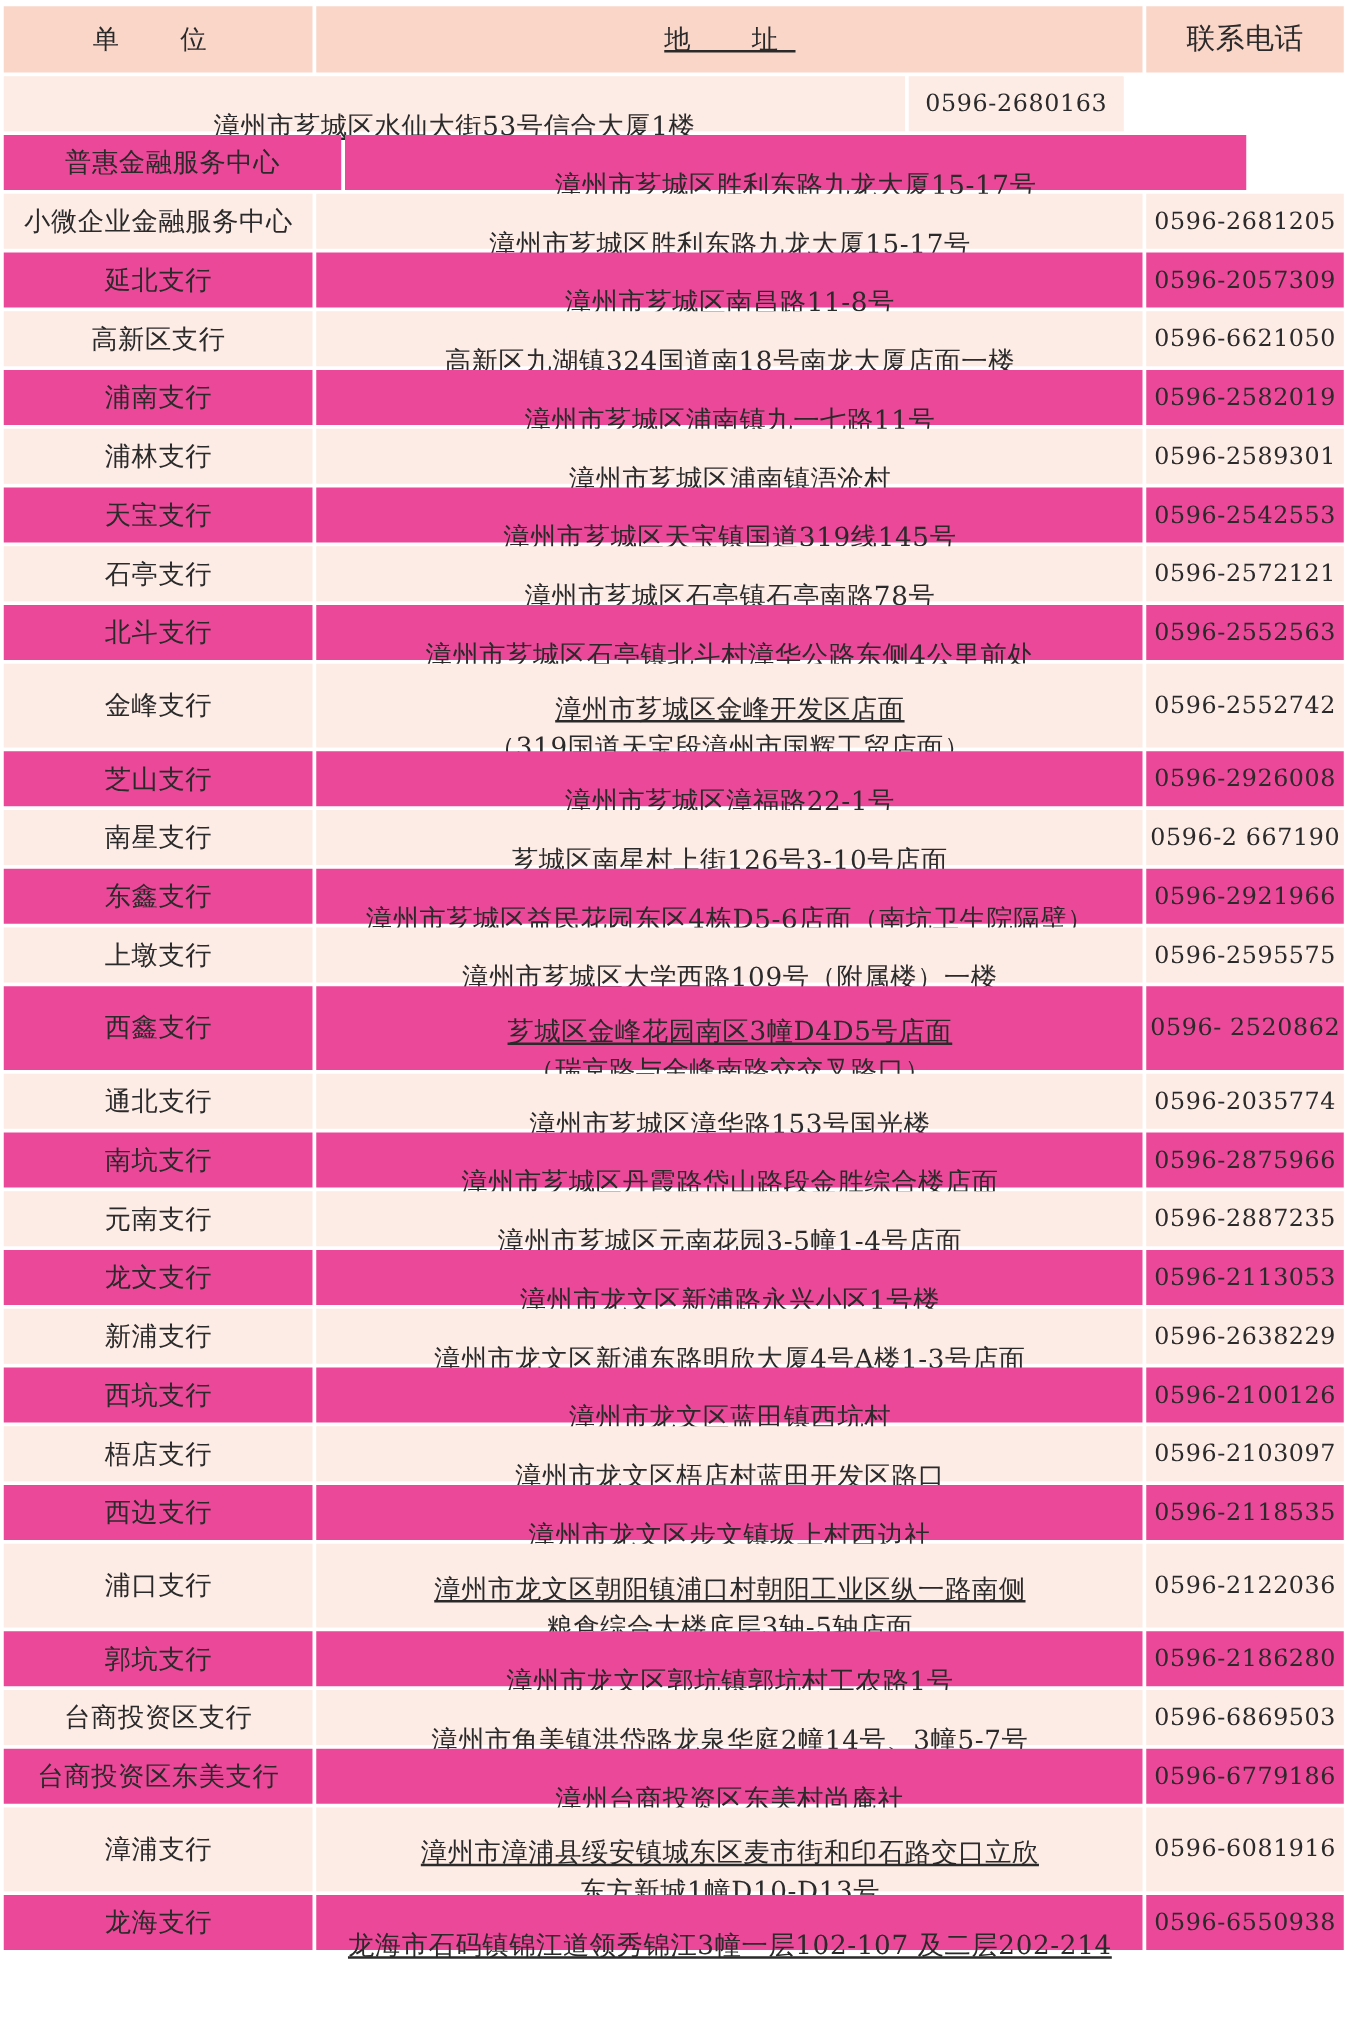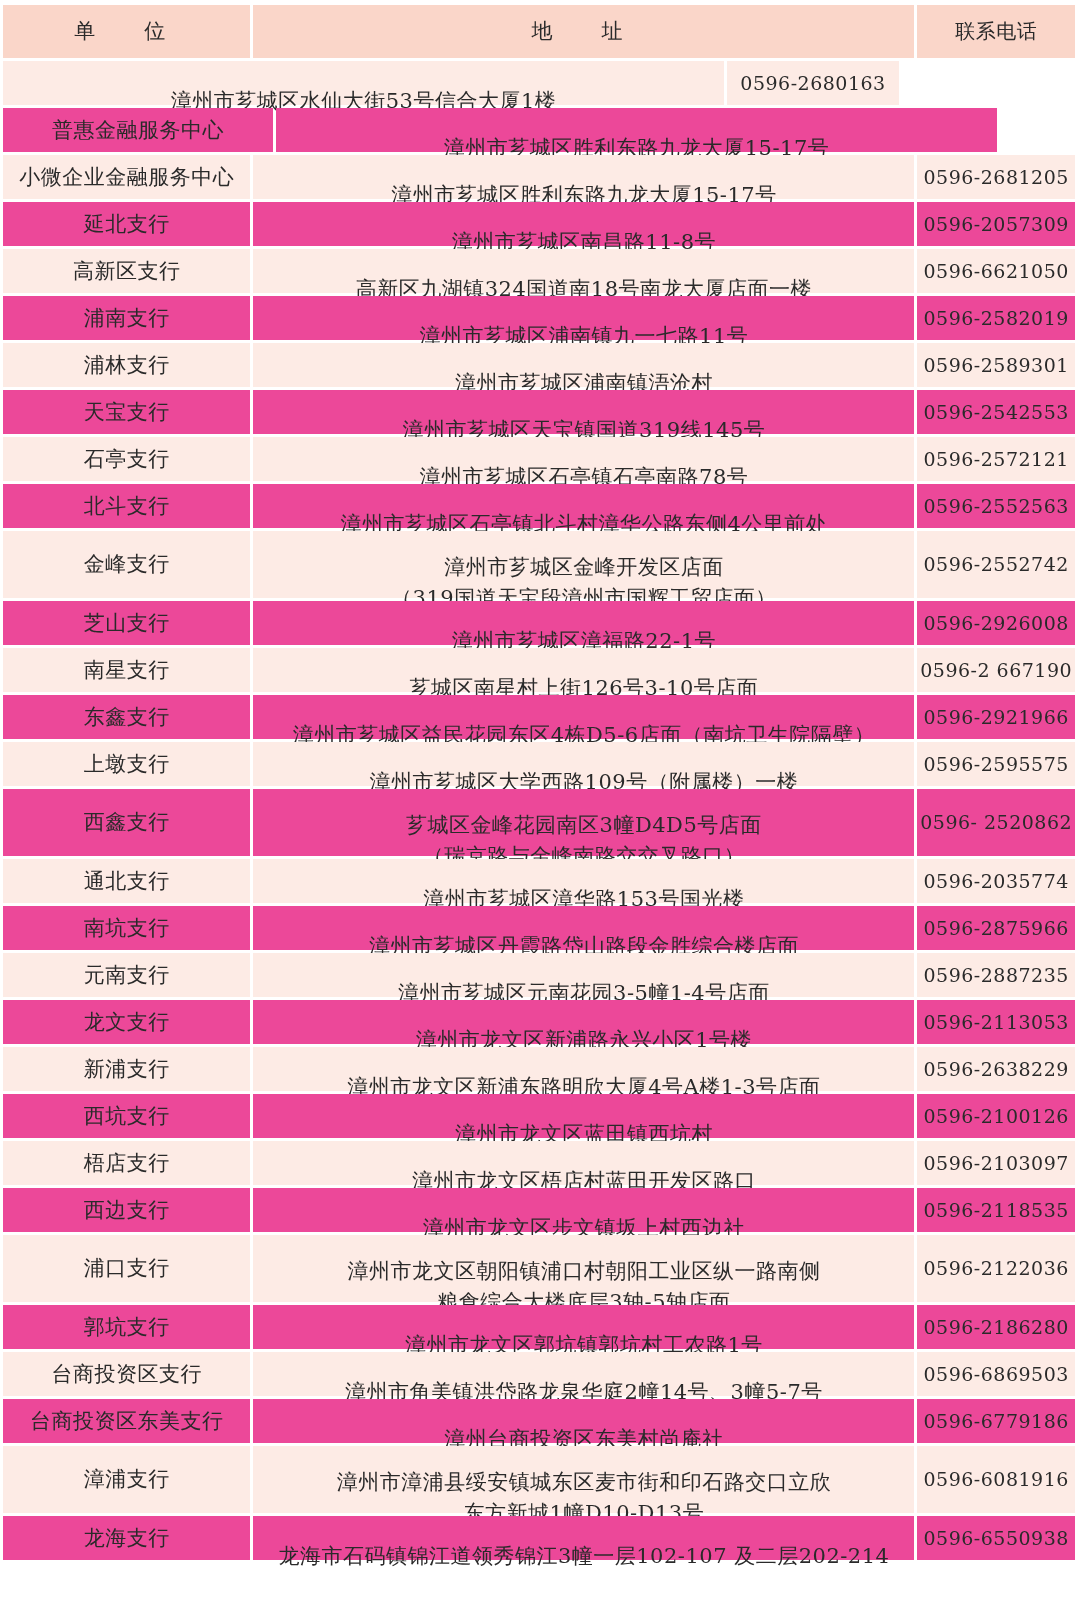--- a/index.html
+++ b/index.html
@@ -32,25 +32,25 @@
       display: flex;
       align-items: center;
       justify-content: center;
       text-align: center;
       box-sizing: border-box;
       font-size: 21px;
       line-height: 31px;
       letter-spacing: 0.5px;
     }
     .c1 { width: 270px; }
-    .c2 { width: 721px; }
+    .c2 { width: 721px; text-decoration: underline; }
     .c3 { width: 172px; font-size: 19px; }
     .row.header .cell { background: #fad6c9; height: 53px; font-size: 21px; }
     .row.header .c1, .row.header .c2 { letter-spacing: 14px; }
-    .row.header .c3 { font-size: 20px; }
+    .row.header .c3 { font-size: 23px; }
     .row.odd .cell { background: #fdebe5; }
     .row.even .cell { background: #ec4899; }
     .row.h1 .cell { height: 44px; }
     .row.h2 .cell { height: 67px; }
     .addr { display: flex; flex-direction: column; margin-top: 36px; }
   </style>
 </head>
 <body>
 
 <div class="table" id="table">

